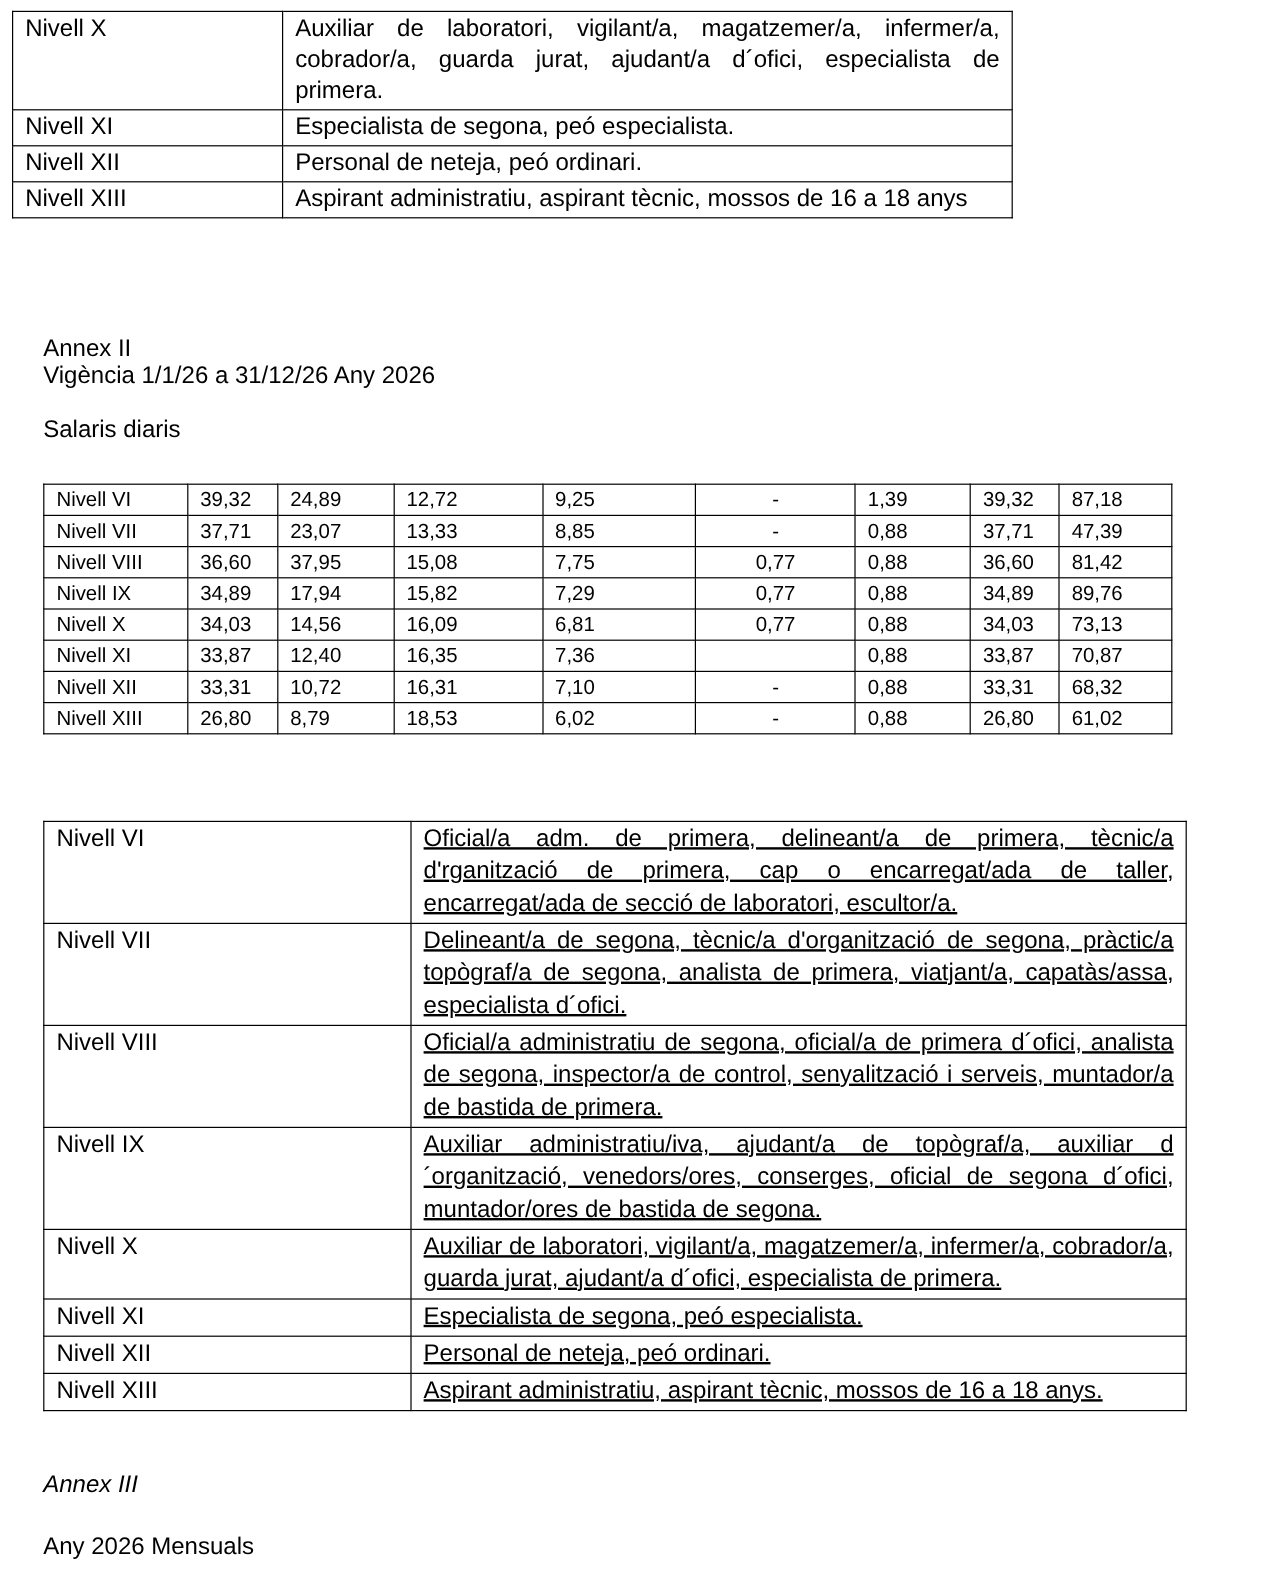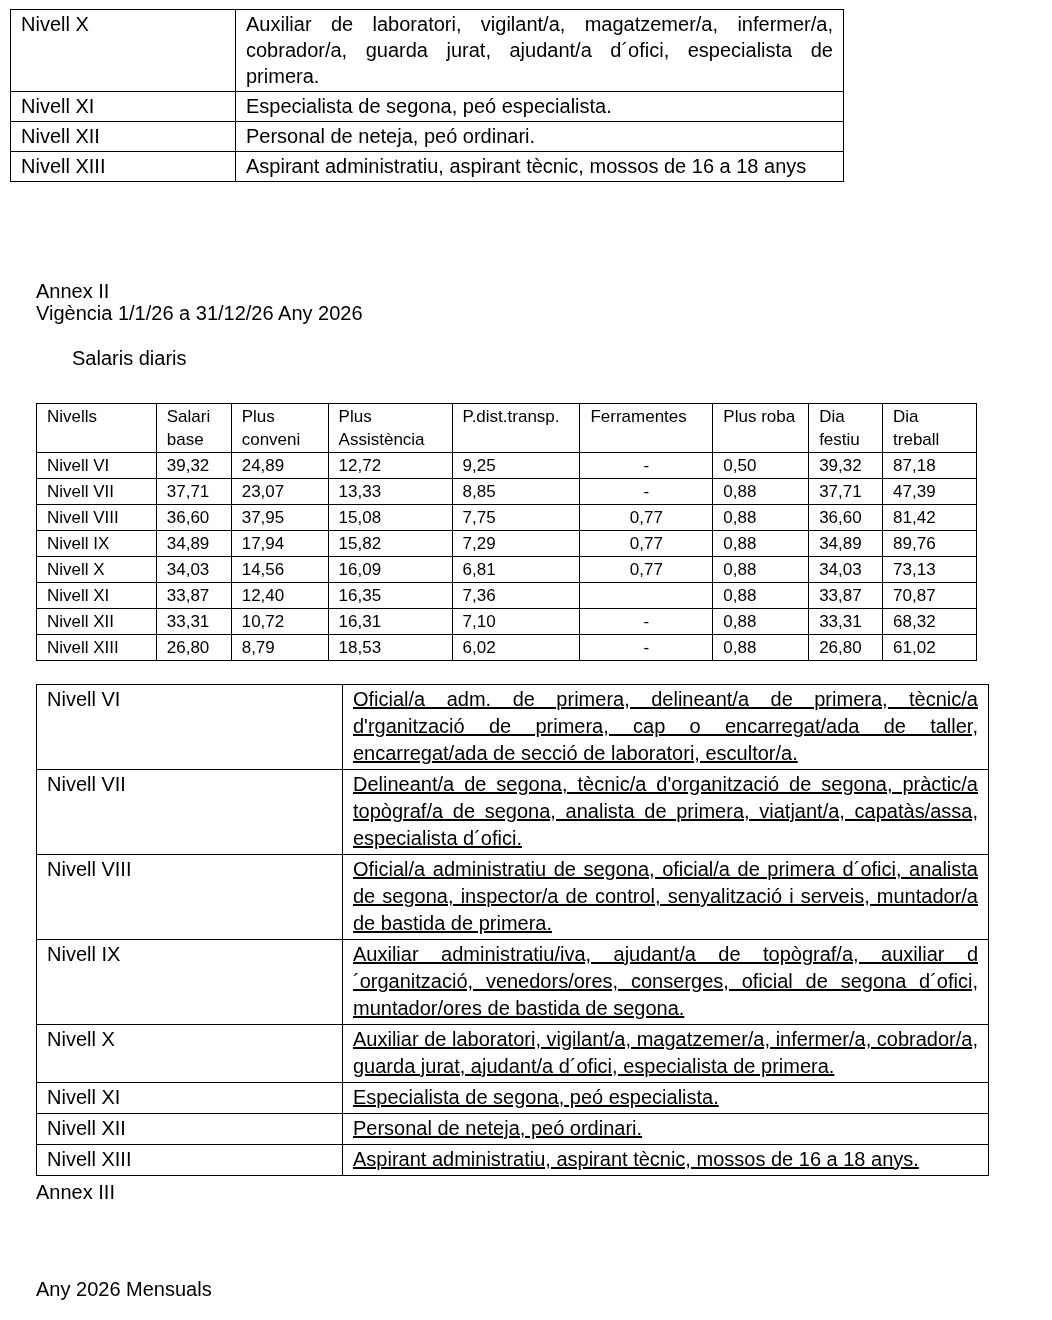--- a/index.html
+++ b/index.html
@@ -49,54 +49,43 @@
     </tr>
     <tr>
       <td class="c1">Nivell XIII</td>
       <td class="c2">Aspirant administratiu, aspirant tècnic, mossos de 16 a 18 anys</td>
     </tr>
   </tbody>
 </table>
 
 <div class="para" style="top:235px;margin-top:44px;">Annex II</div>
 <div class="para" style="top:301px;">Vigència 1/1/26 a 31/12/26 Any 2026</div>
-<div class="para" style="top:346px;margin-left:36px;">Salaris diaris</div>
+<div class="para" style="top:346px;">Salaris diaris</div>
 
 <table id="salary-table">
   <colgroup>
     <col style="width:120px">
       <col style="width:75px">
       <col style="width:97px">
       <col style="width:124px">
     <col style="width:128px">
       <col style="width:133px">
       <col style="width:96px">
       <col style="width:74px">
       <col style="width:94px">
   </colgroup>
   <tbody id="salary-body">
-    <tr class="hdr">
-      <td>Nivells</td>
-      <td>Salari base</td>
-      <td>Plus conveni</td>
-      <td>Plus Assistència</td>
-      <td>P.dist.transp.</td>
-      <td>Ferramentes</td>
-      <td>Plus roba</td>
-      <td>Dia festiu</td>
-      <td>Dia treball</td>
-    </tr>
   <tr>
         <td>Nivell VI</td>
         <td>39,32</td>
         <td>24,89</td>
         <td>12,72</td>
         <td>9,25</td>
         <td class="center">-</td>
-        <td>0,50</td>
+        <td>1,39</td>
         <td>39,32</td>
         <td>87,18</td>
       </tr>
       <tr>
         <td>Nivell VII</td>
         <td>37,71</td>
         <td>23,07</td>
         <td>13,33</td>
         <td>8,85</td>
         <td class="center">-</td>
@@ -203,14 +192,14 @@
         <td class="c1">Nivell XII</td>
         <td class="c2">Personal de neteja, peó ordinari.</td>
       </tr>
       <tr>
         <td class="c1">Nivell XIII</td>
         <td class="c2">Aspirant administratiu, aspirant tècnic, mossos de 16 a 18 anys.</td>
       </tr>
     </tbody>
 </table>
 
-<div class="para" style="top:1180px;">Annex III</div>
+<div class="para" style="top:1225px;font-style:italic;">Annex III</div>
 <div class="para" style="top:1277px;text-align:right;">Any 2026 Mensuals</div>
 
 </body></html>

